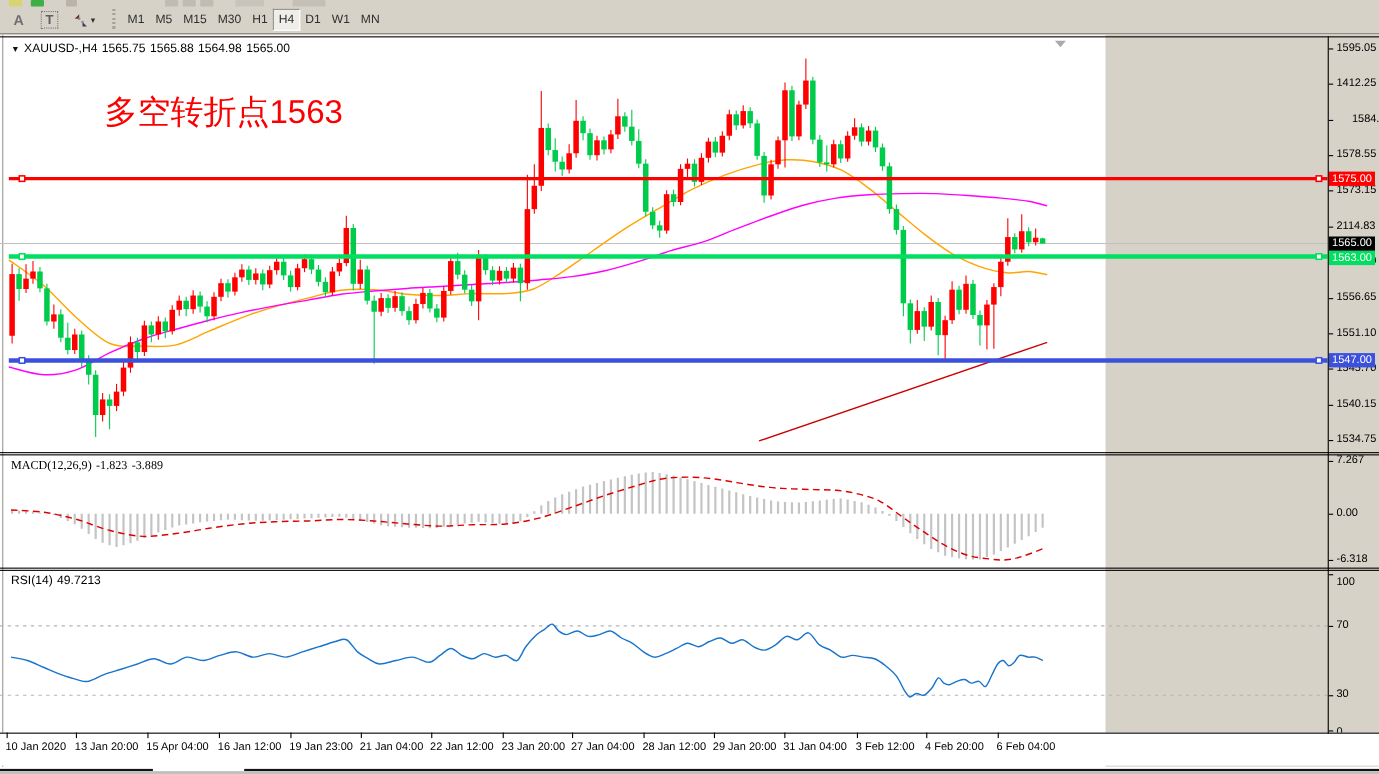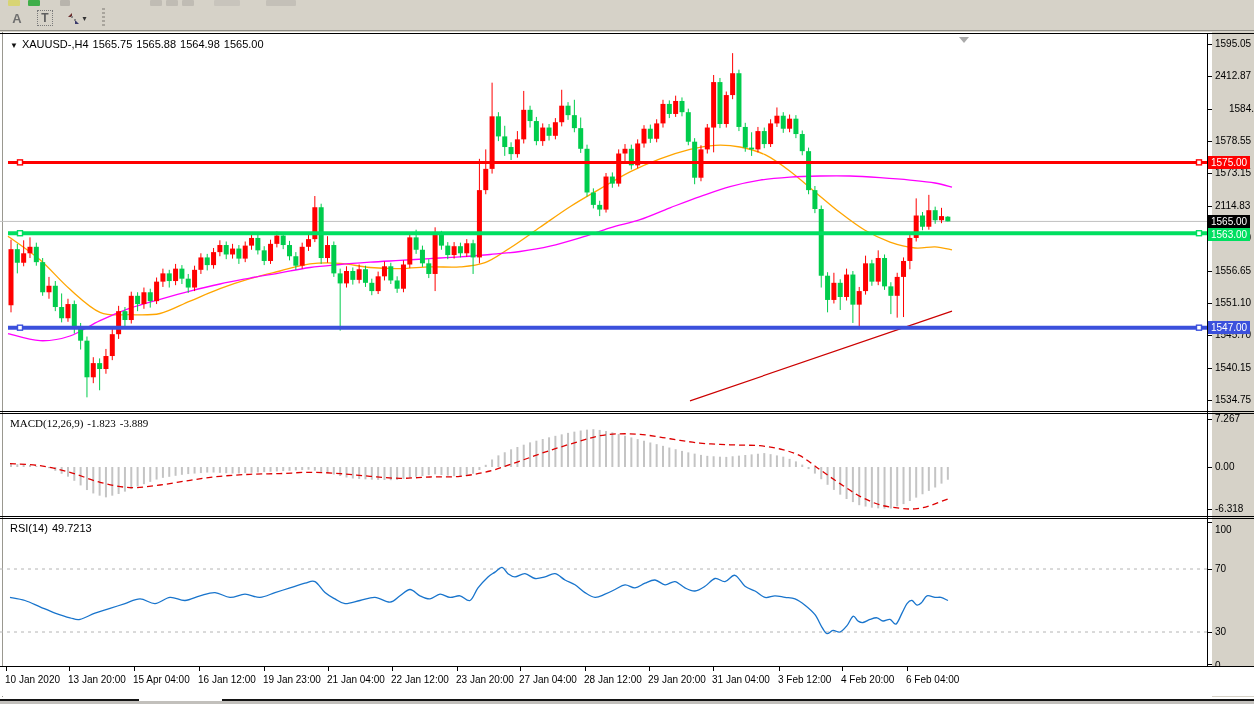--- a/index.html
+++ b/index.html
@@ -13,21 +13,21 @@
   .tb-btn{height:20px;min-width:22px;margin-right:6px;background:transparent;border:none;color:#6f6f6f;font-family:"Liberation Sans",sans-serif;font-size:13px;font-weight:bold;display:flex;align-items:center;justify-content:center;padding:0 2px;}
   .tb-t{color:#5f5f5f;}
   .tb-t .tbox{border:1px dotted #7a7a7a;padding:0 3px;font-size:12px;}
   .tb-arrows{min-width:30px;color:#444;font-size:12px;font-weight:normal;}
   .tb-arrows .caret{font-size:8px;margin-left:2px;color:#333;}
   .grip{width:7px;height:20px;margin:0 4px 0 2px;background:repeating-linear-gradient(to bottom,#a8a49c 0 2px,transparent 2px 4px);background-size:3px 100%;background-repeat:repeat-y;background-position:2px 0;}
   .tf-group{display:flex;align-items:center;}
   .tf-btn{height:20px;min-width:24px;border:1px solid transparent;background:transparent;color:#2e2e2e;font-family:"Liberation Sans",sans-serif;font-size:11px;display:flex;align-items:center;justify-content:center;padding:0 4px;}
   .tf-btn.active{background:#f0eee8;border:1px solid #8f8d86;border-right-color:#fff;border-bottom-color:#fff;}
   
-  .chartwin{position:absolute;left:0;top:32px;width:1212px;height:672px;background:#ffffff;}
+  .chartwin{position:absolute;left:0;top:32px;width:1005px;height:672px;background:#ffffff;}
   .hline-border{position:absolute;left:0;width:1254px;height:1px;background:#000;}
   .vline-border{position:absolute;top:1px;width:1px;background:#000;}
   .leftedge{position:absolute;left:2px;top:0;width:1px;height:672px;background:#9a9890;}
   svg{position:absolute;left:0;}
   .quote-line{position:absolute;left:10px;top:6px;font-size:11px;color:#000;letter-spacing:0;}
   .quote-line .tri{font-size:8px;margin-right:4px;color:#111;}
   .quote-line span{margin-right:4px;}
   .annotation{position:absolute;left:95px;top:50px;font-size:30px;color:#fb0000;white-space:nowrap;}
   .ind-label{position:absolute;left:10px;font-size:11px;color:#000;}
   .ind-label span{margin-right:4px;}
@@ -65,20 +65,31 @@
       <button class="tb-btn tb-arrows">
         <svg width="13" height="13" viewBox="0 0 13 13" style="position:static">
           <polygon points="1,5 5,1 5,5" fill="#6b2d2d"></polygon>
             <polygon points="8,8 12,12 8,12" fill="#3a3a6b"></polygon>
           <rect x="4" y="4" width="2" height="2" fill="#888"></rect>
             <rect x="7" y="7" width="2" height="2" fill="#888"></rect>
         </svg>
         <span class="caret">▾</span>
       </button>
       <div class="grip"></div>
+      <div class="tf-group" id="tf-group">
+          <button class="tf-btn">M1</button>
+          <button class="tf-btn">M5</button>
+          <button class="tf-btn">M15</button>
+          <button class="tf-btn">M30</button>
+          <button class="tf-btn">H1</button>
+          <button class="tf-btn active">H4</button>
+          <button class="tf-btn">D1</button>
+          <button class="tf-btn">W1</button>
+          <button class="tf-btn">MN</button>
+        </div>
     </div>
   </div>
 
   <div class="chartwin">
     <div class="leftedge"></div>
     <svg id="main-svg" width="1207" height="377" style="top: 2px;">
         <line x1="0" y1="187.41519999999974" x2="1207" y2="187.41519999999974" stroke="#c0c0c0" stroke-width="1"></line>
         <path d="M8,202.2C13.3,206.1 29.7,217.0 40,225.8C50.3,234.7 60.0,246.6 70,255.3C80.0,264.1 90.0,274.1 100,278.3C110.0,282.5 120.0,280.5 130,280.7C140.0,280.9 150.0,281.8 160,279.5C170.0,277.2 180.0,271.2 190,267.1C200.0,263.0 210.0,258.4 220,254.7C230.0,251.0 240.0,247.6 250,244.7C260.0,241.8 270.0,239.5 280,237C290.0,234.5 300.0,231.2 310,229.9C320.0,228.6 330.0,228.7 340,229.3C350.0,229.9 360.0,232.6 370,233.5C380.0,234.4 390.0,234.7 400,234.6C410.0,234.5 420.0,233.2 430,232.9C440.0,232.6 450.8,233.6 460,232.9C469.2,232.2 476.7,231.8 485,228.7C493.3,225.5 500.8,219.9 510,214C519.2,208.1 530.0,200.2 540,193.3C550.0,186.4 560.0,179.1 570,172.7C580.0,166.3 590.0,160.7 600,154.9C610.0,149.1 620.0,142.8 630,137.8C640.0,132.8 650.0,128.5 660,124.8C670.0,121.1 680.8,117.7 690,115.4C699.2,113.2 706.7,111.7 715,111.3C723.3,110.9 731.7,111.4 740,113C748.3,114.6 756.7,116.7 765,120.7C773.3,124.7 781.7,131.0 790,137.2C798.3,143.4 806.7,151.0 815,157.9C823.3,164.8 831.7,172.2 840,178.6C848.3,185.0 856.7,191.4 865,196.3C873.3,201.2 881.7,205.2 890,208.1C898.3,211.0 907.5,213.2 915,214C922.5,214.8 928.8,212.5 935,212.8C941.2,213.1 949.2,215.3 952,215.8" fill="none" stroke="#ffa500" stroke-width="1.3"></path>
         <path d="M8,299.6C13.3,300.8 29.7,306.3 40,306.7C50.3,307.1 60.0,305.4 70,302C80.0,298.6 90.0,291.2 100,286.6C110.0,282.0 120.0,277.8 130,274.2C140.0,270.6 150.0,268.1 160,265.3C170.0,262.5 180.0,259.7 190,257.1C200.0,254.6 210.0,252.2 220,250C230.0,247.8 240.0,246.0 250,244.1C260.0,242.2 270.0,240.6 280,238.8C290.0,237.0 300.0,234.9 310,233.5C320.0,232.1 330.0,231.4 340,230.5C350.0,229.6 360.0,228.9 370,228.2C380.0,227.5 390.0,227.0 400,226.4C410.0,225.8 420.0,225.2 430,224.6C440.0,224.0 450.0,223.5 460,222.8C470.0,222.1 480.0,221.4 490,220.5C500.0,219.6 510.0,218.9 520,217.5C530.0,216.1 540.0,214.5 550,212.2C560.0,209.9 570.0,206.9 580,203.9C590.0,200.9 600.0,197.0 610,193.9C620.0,190.8 630.0,188.9 640,185.6C650.0,182.3 660.0,177.6 670,173.8C680.0,170.0 690.0,166.1 700,162.6C710.0,159.1 720.0,155.3 730,152.6C740.0,149.8 750.0,147.7 760,146.1C770.0,144.5 780.0,143.8 790,143.1C800.0,142.4 810.0,142.2 820,142C830.0,141.8 840.0,141.7 850,142C860.0,142.3 870.0,143.0 880,143.7C890.0,144.4 900.8,145.2 910,146.1C919.2,147.0 928.0,147.8 935,149C942.0,150.2 949.2,152.5 952,153.2" fill="none" stroke="#ff00ff" stroke-width="1.3"></path>
         <line x1="690" y1="366.89680000000027" x2="952" y2="277.156" stroke="#cc0000" stroke-width="1.2"></line>
@@ -545,33 +556,34 @@
     <svg id="rsi-svg" width="1207" height="147" style="top: 487px;">
         <line x1="0" y1="50" x2="1207" y2="50" stroke="#b4b4b4" stroke-width="1" stroke-dasharray="3 4"></line>
         <line x1="0" y1="113" x2="1207" y2="113" stroke="#b4b4b4" stroke-width="1" stroke-dasharray="3 4"></line>
         <path d="M10,78.4C12.5,78.9 20.0,79.9 25,81.5C30.0,83.1 35.0,85.7 40,87.8C45.0,89.9 50.0,92.3 55,94.1C60.0,95.9 65.8,97.8 70,98.8C74.2,99.8 75.8,101.2 80,100.4C84.2,99.6 90.0,95.9 95,94.1C100.0,92.3 105.0,91.0 110,89.4C115.0,87.8 120.0,86.2 125,84.6C130.0,83.0 135.0,79.9 140,79.9C145.0,79.9 150.0,84.8 155,84.6C160.0,84.3 165.0,78.9 170,78.4C175.0,77.9 180.0,81.8 185,81.5C190.0,81.2 195.0,78.1 200,76.8C205.0,75.5 210.0,73.3 215,73.6C220.0,73.9 225.0,78.1 230,78.4C235.0,78.7 240.0,75.2 245,75.2C250.0,75.2 255.0,78.7 260,78.4C265.0,78.1 270.0,75.2 275,73.6C280.0,72.0 285.0,70.5 290,68.9C295.0,67.3 300.8,65.3 305,64.2C309.2,63.2 311.7,61.0 315,62.6C318.3,64.2 321.7,70.7 325,73.6C328.3,76.5 331.7,78.1 335,79.9C338.3,81.7 340.8,84.3 345,84.6C349.2,84.9 355.0,82.5 360,81.5C365.0,80.5 370.0,78.1 375,78.4C380.0,78.7 385.8,83.4 390,83.1C394.2,82.8 396.7,78.9 400,76.8C403.3,74.7 406.7,70.5 410,70.5C413.3,70.5 416.7,75.2 420,76.8C423.3,78.4 426.7,80.2 430,79.9C433.3,79.6 436.7,75.5 440,75.2C443.3,75.0 446.7,78.1 450,78.4C453.3,78.7 456.7,76.3 460,76.8C463.3,77.3 467.0,82.8 470,81.5C473.0,80.2 475.0,72.8 478,68.9C481.0,65.0 485.2,60.5 488,57.9C490.8,55.3 492.7,54.7 495,53.1C497.3,51.5 499.8,48.1 502,48.4C504.2,48.7 505.8,53.1 508,54.7C510.2,56.3 512.2,57.9 515,57.9C517.8,57.9 521.7,54.4 525,54.7C528.3,55.0 531.7,59.0 535,59.5C538.3,60.0 541.7,58.7 545,57.9C548.3,57.1 551.7,54.2 555,54.7C558.3,55.2 561.7,59.1 565,61C568.3,62.9 571.7,63.7 575,65.8C578.3,67.9 581.7,71.5 585,73.6C588.3,75.7 591.7,78.1 595,78.4C598.3,78.7 601.7,76.5 605,75.2C608.3,73.9 611.7,72.1 615,70.5C618.3,68.9 621.7,66.1 625,65.8C628.3,65.5 631.7,69.2 635,68.9C638.3,68.6 641.7,65.5 645,64.2C648.3,62.9 651.7,60.7 655,61C658.3,61.3 661.7,65.5 665,65.8C668.3,66.1 671.7,62.1 675,62.6C678.3,63.1 681.7,67.3 685,68.9C688.3,70.5 691.7,72.3 695,72C698.3,71.7 701.7,69.4 705,67.3C708.3,65.2 711.7,60.3 715,59.5C718.3,58.7 721.7,63.1 725,62.6C728.3,62.1 731.7,55.5 735,56.3C738.3,57.1 741.7,64.7 745,67.3C748.3,69.9 751.7,70.2 755,72C758.3,73.8 761.7,77.6 765,78.4C768.3,79.2 771.7,76.8 775,76.8C778.3,76.8 781.7,77.9 785,78.4C788.3,78.9 791.7,78.6 795,79.9C798.3,81.2 801.7,83.6 805,86.2C808.3,88.8 812.2,92.0 815,95.7C817.8,99.4 820.0,105.2 822,108.3C824.0,111.4 825.2,114.1 827,114.6C828.8,115.1 830.8,111.7 833,111.4C835.2,111.1 837.7,113.8 840,113C842.3,112.2 844.8,109.3 847,106.7C849.2,104.1 851.2,98.1 853,97.3C854.8,96.5 856.3,101.0 858,102C859.7,103.0 861.0,103.8 863,103.5C865.0,103.2 867.7,101.2 870,100.4C872.3,99.6 874.8,98.5 877,98.8C879.2,99.1 880.8,101.7 883,102C885.2,102.3 887.8,99.9 890,100.4C892.2,100.9 894.0,106.1 896,105.1C898.0,104.0 900.2,97.5 902,94.1C903.8,90.7 905.3,86.7 907,84.6C908.7,82.5 910.3,81.2 912,81.5C913.7,81.8 915.3,85.9 917,86.2C918.7,86.5 920.3,84.7 922,83.1C923.7,81.5 924.8,77.6 927,76.8C929.2,76.0 932.7,78.1 935,78.4C937.3,78.7 938.8,77.9 941,78.4C943.2,78.9 946.8,81.0 948,81.5" fill="none" stroke="#1874cc" stroke-width="1.3"></path>
       </svg>
 
     <div class="quote-line">
       <span class="tri">▼</span><span>XAUUSD-,H4</span><span>1565.75</span><span>1565.88</span><span>1564.98</span><span>1565.00</span>
     </div>
 
+    <div class="annotation">多空转折点1563</div>
 
     <div class="ind-label" style="top:385px;font-family:Liberation Serif, serif;">
       <span>MACD(12,26,9)</span><span>-1.823</span><span>-3.889</span>
     </div>
     <div class="ind-label" style="top:490px;">
       <span>RSI(14)</span><span>49.7213</span>
     </div>
 
     <div class="axis-col" id="axis-col">
         <div class="ptick" style="top: 12px;"></div>
         <div class="plabel" style="top: 6px;">1595.05</div>
         <div class="ptick" style="top: 43.8816px;"></div>
-        <div class="plabel" style="top: 37.8816px;">2412.87</div>
+        <div class="plabel" style="top: 37.8816px;">1412.25</div>
         <div class="ptick" style="top: 76.6488px;"></div>
         <div class="plabel" style="top: 70.6488px; margin-left: 14px;">1584.10</div>
         <div class="ptick" style="top: 109.416px;"></div>
         <div class="plabel" style="top: 103.416px;">1578.55</div>
         <div class="ptick" style="top: 141.298px;"></div>
         <div class="plabel" style="top: 135.298px;">1573.15</div>
         <div class="ptick" style="top: 174.065px;"></div>
         <div class="plabel" style="top: 168.065px;">2114.83</div>
         <div class="ptick" style="top: 205.946px;"></div>
         <div class="plabel" style="top: 199.946px;">1562.20</div>

